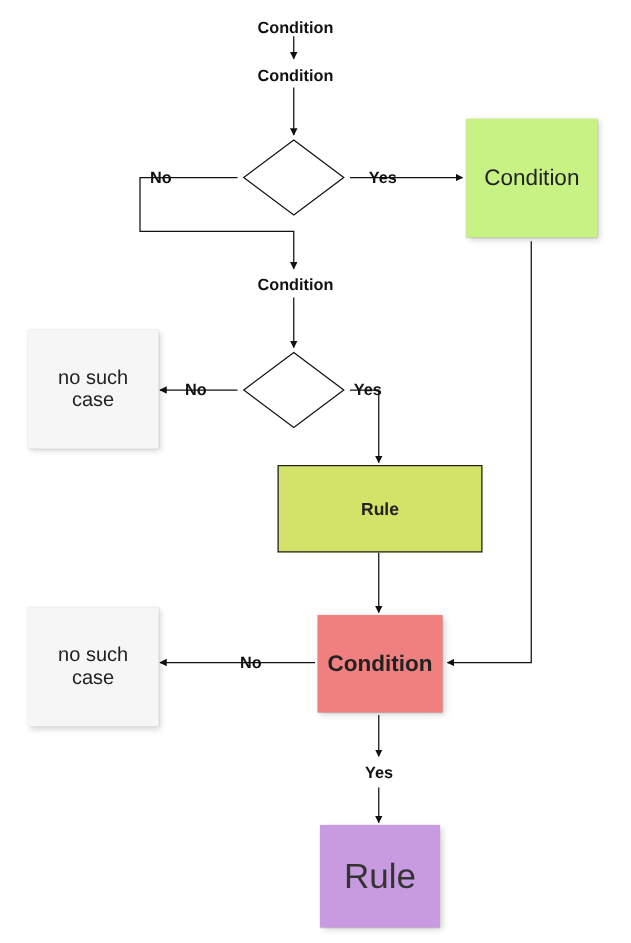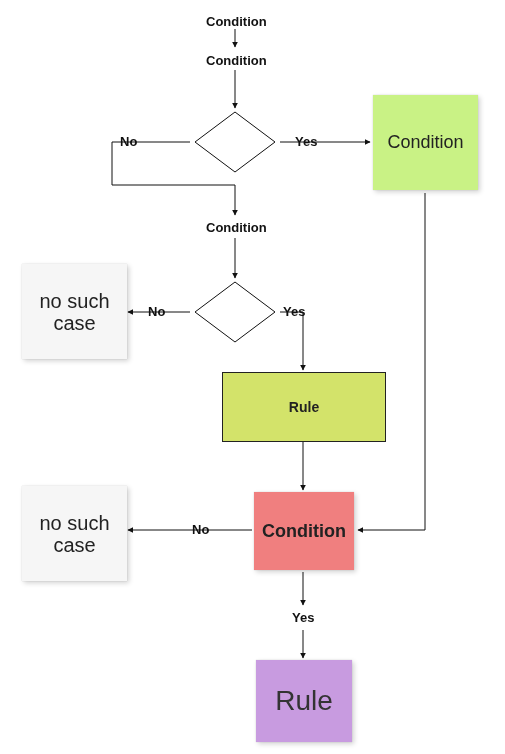--- a/index.html
+++ b/index.html
@@ -41,21 +41,21 @@
     font-weight: 400;
     color: #222;
   }
   .sticky-grey { background: #f6f6f6; }
   .sticky-green { background: #c9f285; }
   .sticky-yellow { background: #d3e36a; border: 1px solid #222; }
   .sticky-red { background: #f07f7f; }
   .sticky-purple { background: #c89be0; }
   .sticky .txt { padding: 6px; }
   .sticky .big { font-size: 28px; line-height: 1.0; color:#333;}
-  .sticky .med { font-size: 20px; line-height: 1.1; }
+  .sticky .med { font-size: 16px; line-height: 1.1; }
   .sticky .cond { font-size: 18px; }
   .sticky .rule { font-size: 14px; font-weight:600;}
   .diamond {
     position: absolute;
     width: 84px;
     height: 64px;
   }
   .diamond svg { width:100%; height:100%; }
 </style>
 </head>

